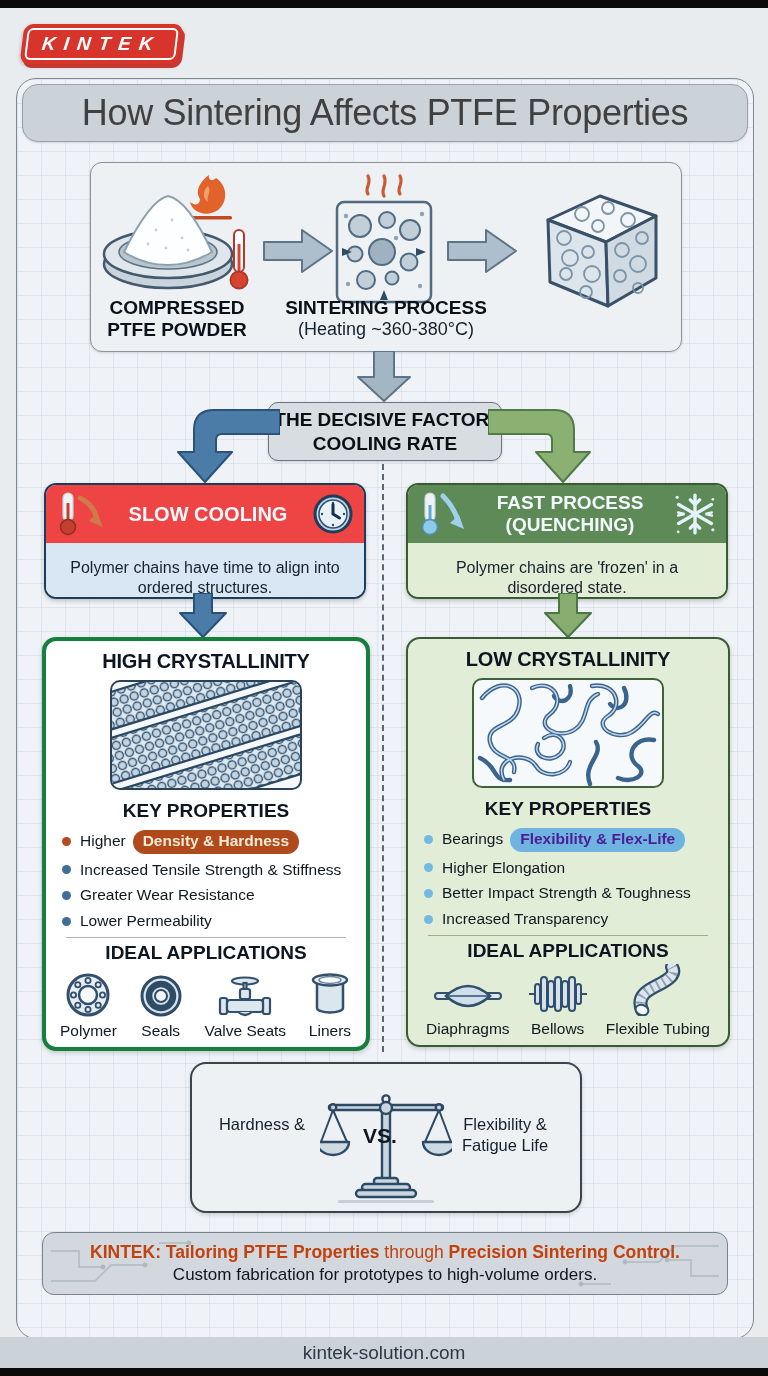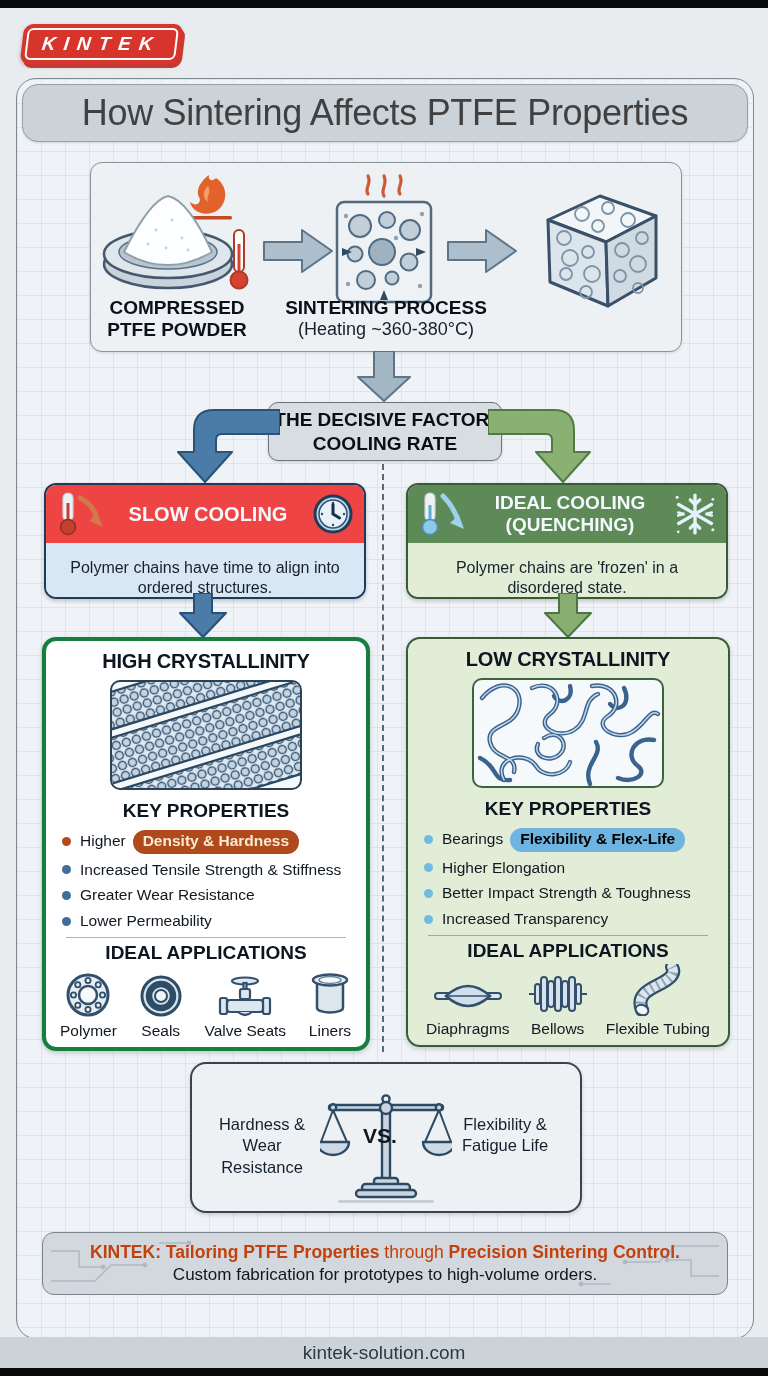--- a/index.html
+++ b/index.html
@@ -53,21 +53,21 @@
   .h-mid{font-size:19px;font-weight:800;text-align:center;color:#0c1520;margin-top:10px;}
   .ximg{display:block;margin:7px auto 0;border-radius:10px;}
   .props{margin:8px 0 0;padding:0 0 0 16px;list-style:none;}
   .prop{display:flex;align-items:center;margin-bottom:7px;}
   .dot{width:9px;height:9px;border-radius:50%;flex-shrink:0;margin-right:9px;}
   .dot.o{background:#b5491f;} .dot.b{background:#3f6e99;} .dot.lb{background:#74b9e2;}
   .ptext{font-size:15.5px;color:#101820;line-height:1.2;}
   .pre{margin-right:7px;}
   .pill{display:inline-block;padding:2px 10px 3px;border-radius:13px;font-weight:700;font-size:15.5px;}
   .pill.orange{background:#b04a1d;color:#f6ead3;}
-  .pill.blue{background:#6fb3e0;color:#000000;}
+  .pill.blue{background:#6fb3e0;color:#4c1d95;}
   .divline{border:0;border-top:1.5px solid rgba(60,90,120,.45);margin:6px 20px 0;}
   .colbox.fast .divline{border-top-color:rgba(70,100,60,.45);}
   .apps{display:flex;justify-content:space-between;align-items:flex-end;padding:6px 14px 0;}
   .app{display:flex;flex-direction:column;align-items:center;}
   .app .ic{height:48px;display:flex;align-items:flex-end;justify-content:center;}
   .app .lb{font-size:15.5px;color:#101820;margin-top:4px;white-space:nowrap;}
   
   .trade{left:190px;top:1062px;width:388px;height:147px;background:#eef1f4;border:2px solid #39444e;
       border-radius:16px;box-shadow:0 2px 4px rgba(0,0,0,.15);}
   .trade .ttl{font-size:20px;font-weight:800;text-align:center;margin-top:11px;color:#0b0f14;}
@@ -239,21 +239,21 @@
   <div class="abs card fast">
     <div class="hd">
       <svg width="48" height="46" viewBox="0 0 48 46">
         <rect x="7" y="2" width="10" height="28" rx="5" fill="#ecf2f6" stroke="#c8d4dc" stroke-width="1.2"></rect>
         <rect x="10.5" y="14" width="3" height="15" fill="#5ea8d4"></rect>
         <circle cx="12" cy="36" r="7.5" fill="#8ecbe8" stroke="#4e90ba" stroke-width="1.5"></circle>
         <path d="M25 5 Q36 16 40 30" stroke="#9fd0ec" stroke-width="5" fill="none" stroke-linecap="round"></path>
         <polygon points="32,32 46,38 41,24" fill="#9fd0ec"></polygon>
       </svg>
       <span class="httl" style="font-size:19px;line-height:1.15;">
-        <span style="display:block;">IDEAL COOLING</span>
+        <span style="display:block;">FAST PROCESS</span>
         <span style="display:block;">(QUENCHING)</span>
       </span>
       <svg width="42" height="42" viewBox="0 0 40 40">
         <g stroke="#e4f2fb" stroke-width="3.2" stroke-linecap="round" fill="none">
           <path d="M20 2 L20 38"></path>
             <path d="M4.4 11 L35.6 29"></path>
             <path d="M4.4 29 L35.6 11"></path>
           <path d="M15.5 6.5 L20 11 L24.5 6.5"></path>
             <path d="M15.5 33.5 L20 29 L24.5 33.5"></path>
           <path d="M4 18.5 L10 20 L4 21.5" stroke-width="2.4"></path>
@@ -477,21 +477,20 @@
         <path d="M-3 48 A16 13 0 0 0 29 48 Z" fill="#cdd9e3"></path>
         <path d="M103 48 A16 13 0 0 0 135 48 Z" fill="#cdd9e3"></path>
         <rect x="54" y="84" width="24" height="7" rx="3"></rect>
         <rect x="42" y="90" width="48" height="7" rx="3.5"></rect>
         <rect x="36" y="96" width="60" height="7" rx="3.5"></rect>
       </g>
       <rect x="18" y="106" width="96" height="3" rx="1.5" fill="#aeb8c0" opacity=".6"></rect>
     </svg>
     <div class="tr-text" style="left:10px;top:50px;width:120px;">
       <div>Hardness &amp;</div>
-      <div>Wear Resistance</div>
     </div>
     <div class="tr-text" style="left:252px;top:50px;width:122px;">
       <div>Flexibility &amp;</div>
       <div>Fatigue Life</div>
     </div>
     <div class="vs" style="left:160px;top:60px;width:56px;">VS.</div>
   </div>
 
   <div class="abs fbox">
     <svg class="abs" style="left:6px;top:4px;opacity:.35;" width="150" height="52" viewBox="0 0 150 52">

